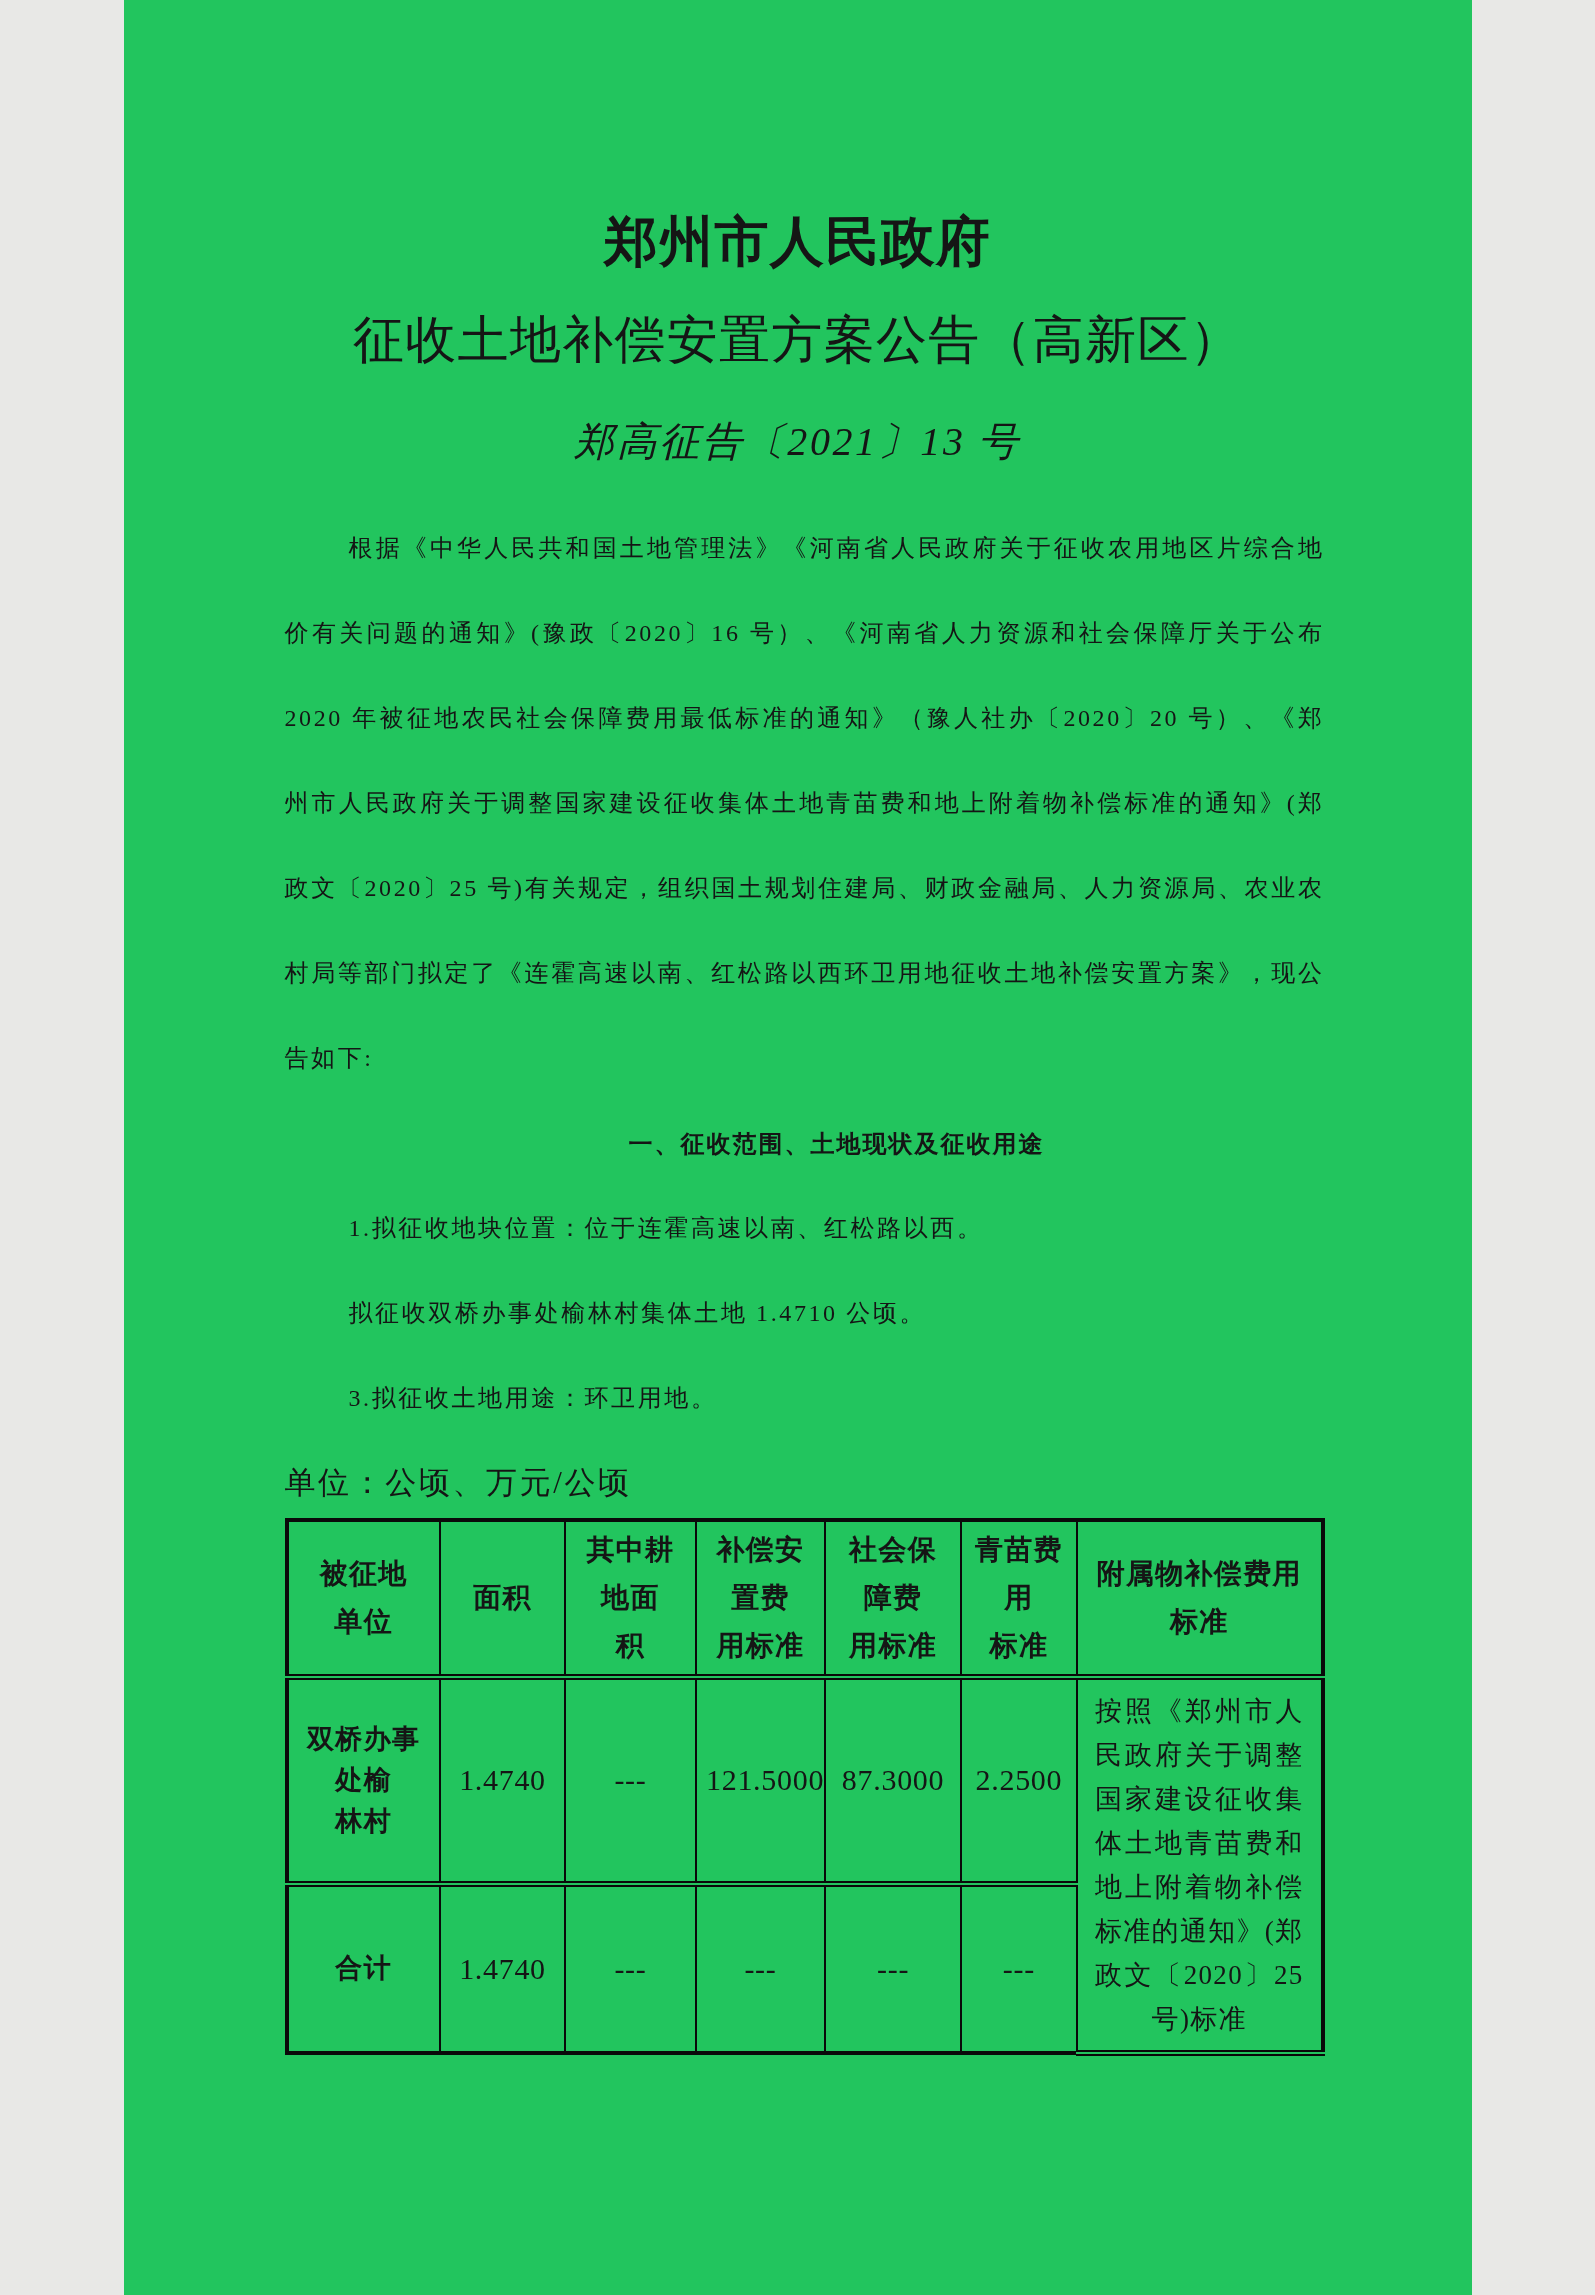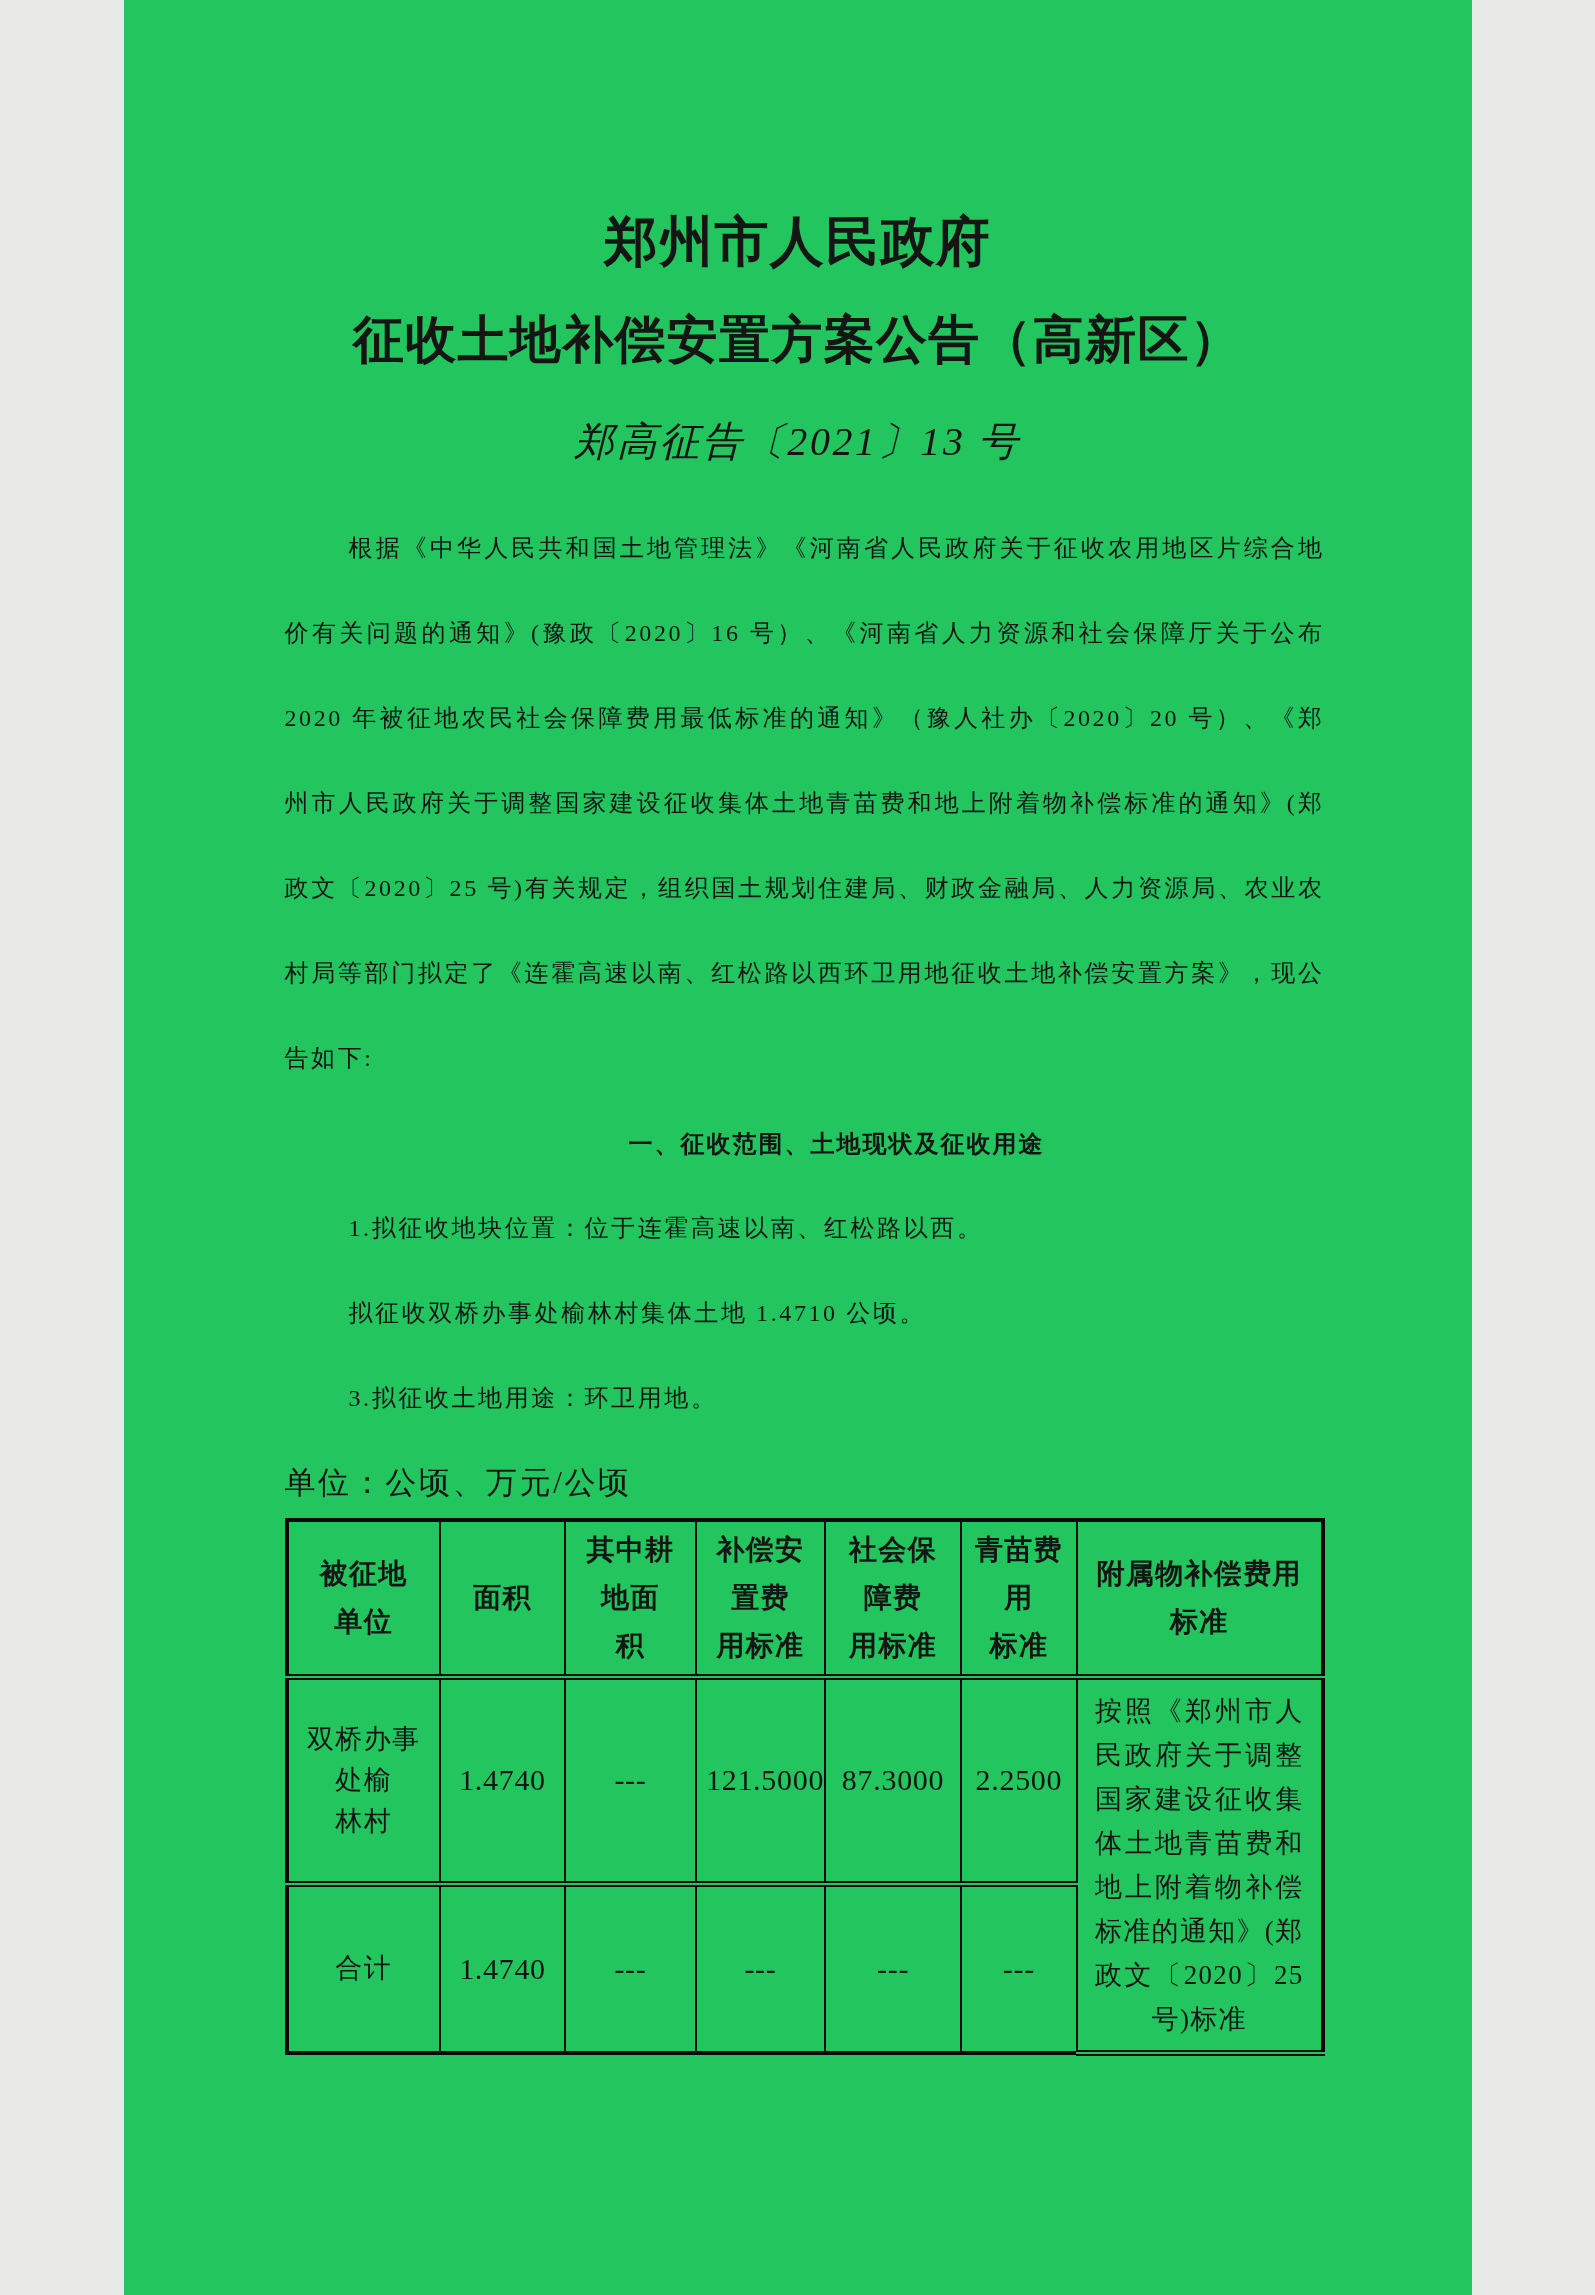--- a/index.html
+++ b/index.html
@@ -26,21 +26,21 @@
     margin: 0;
     font-family: "Liberation Sans", "DejaVu Sans", sans-serif;
     font-weight: 900;
     font-size: 54px;
     letter-spacing: 1.3px;
     line-height: 1.1;
   }
   .doc-subtitle {
     margin: 41px 0 0 0;
     font-family: "Liberation Sans", "DejaVu Sans", sans-serif;
-    font-weight: 700;
+    font-weight: 400;
     font-size: 51px;
     letter-spacing: 1.3px;
     line-height: 1.1;
   }
   .doc-number {
     margin-top: 46px;
     font-size: 40px;
     font-weight: 500;
     letter-spacing: 2.6px;
     font-style: italic;
@@ -106,20 +106,21 @@
     border-bottom: 6px double #0a0a0a;
   }
   .comp-table tr.data-row-2 td {
     height: 113px;
   }
   .comp-table td.unit-cell {
     font-size: 27px;
     line-height: 41px;
     letter-spacing: 1.3px;
     white-space: pre-line;
+    font-weight: bold;
   }
   .comp-table td.appendix-cell {
     text-align: justify;
     text-align-last: center;
     font-size: 27px;
     line-height: 44px;
     letter-spacing: 1.3px;
     padding: 9.3px 17px;
     border-bottom: 4px solid #0a0a0a;
   }

